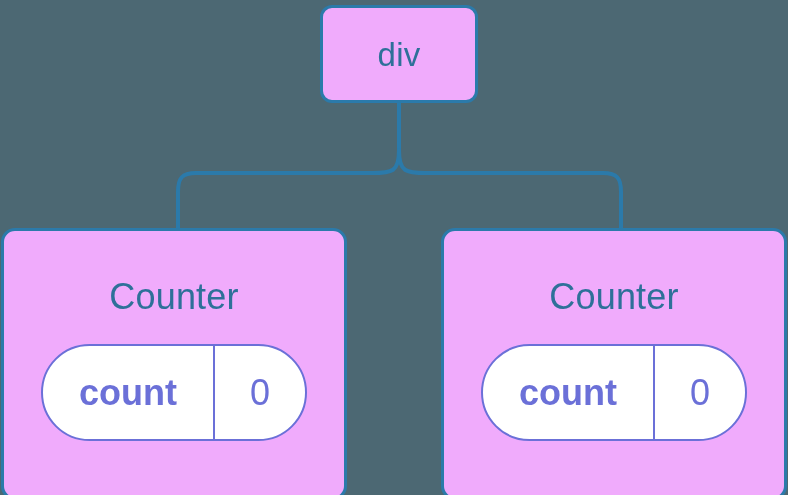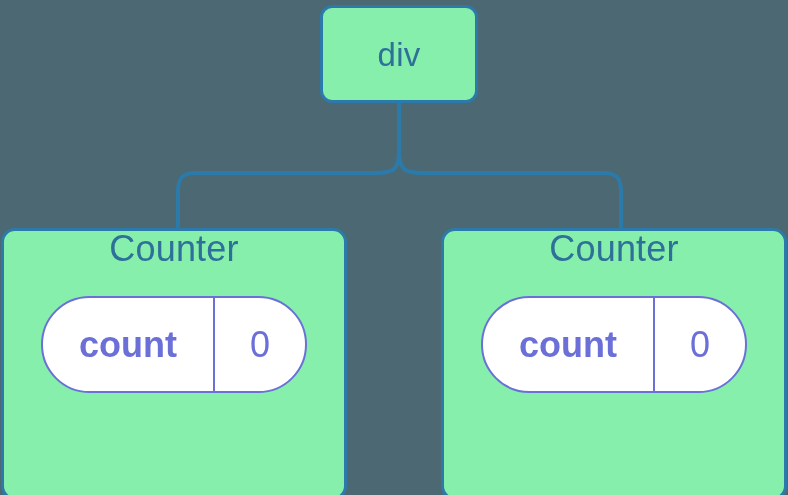--- a/index.html
+++ b/index.html
@@ -24,21 +24,21 @@
     position: absolute;
     left: 0;
     top: 0;
     width: 788px;
     height: 495px;
   }
 
   
   .node {
     position: absolute;
-    background: #86efac;
+    background: #f0abfc;
     border: 3px solid #2b7aaa;
     box-sizing: border-box;
     display: flex;
     flex-direction: column;
     align-items: center;
     text-align: right;
   }
   .node-root {
     left: 320px;
     top: 5px;
@@ -62,20 +62,21 @@
     font-weight: 400;
     letter-spacing: 0.2px;
     line-height: 1;
     white-space: nowrap;
   }
   .node-root .node-title {
     font-size: 33px;
   }
   .node-child .node-title {
     font-size: 36px;
+    margin-top: 48px;
   }
 
   
   .state-pill {
     margin-top: 29px;
     height: 97px;
     width: 266px;
     border: 2px solid #6b70d8;
     border-radius: 49px;
     box-sizing: border-box;

